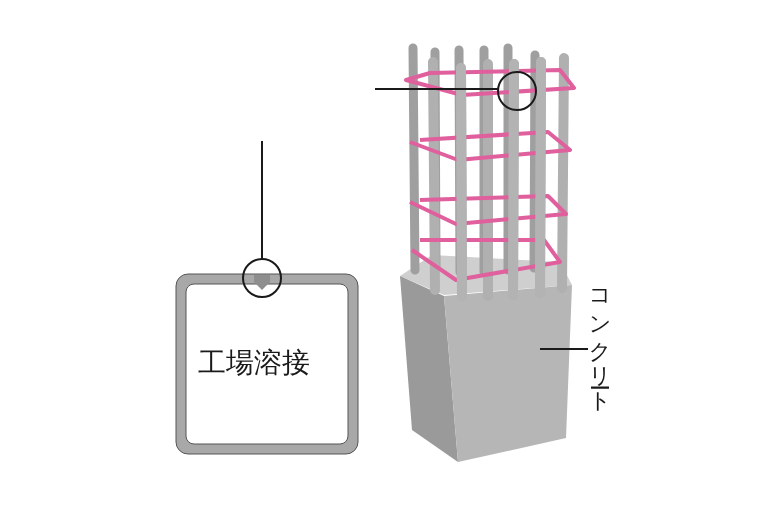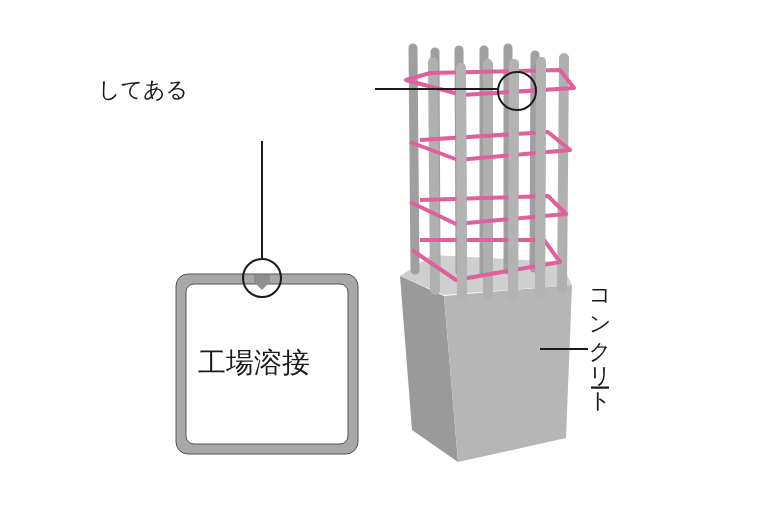--- a/index.html
+++ b/index.html
@@ -64,16 +64,15 @@
     <rect x="176" y="274" width="182" height="180" rx="12" fill="#a8a8a8" stroke="#555" stroke-width="1"></rect>
     <rect x="186" y="284" width="162" height="160" rx="8" fill="#ffffff" stroke="#555" stroke-width="1"></rect>
     <polygon points="254,275 270,275 270,282 262,290 254,282" fill="#8e8e8e"></polygon>
     <circle cx="262" cy="278" r="19" fill="none" stroke="#1a1a1a" stroke-width="2"></circle>
   </g>
 
   <line x1="540" y1="349" x2="588" y2="349" stroke="#1a1a1a" stroke-width="2"></line>
 </svg>
 
 <div id="callout-top" class="label">
-  <span class="l2">してある</span>
 </div>
 <div id="box-label" class="label">工場溶接</div>
 <div id="concrete-label" class="label">コンクリート</div>
 
 </body></html>

